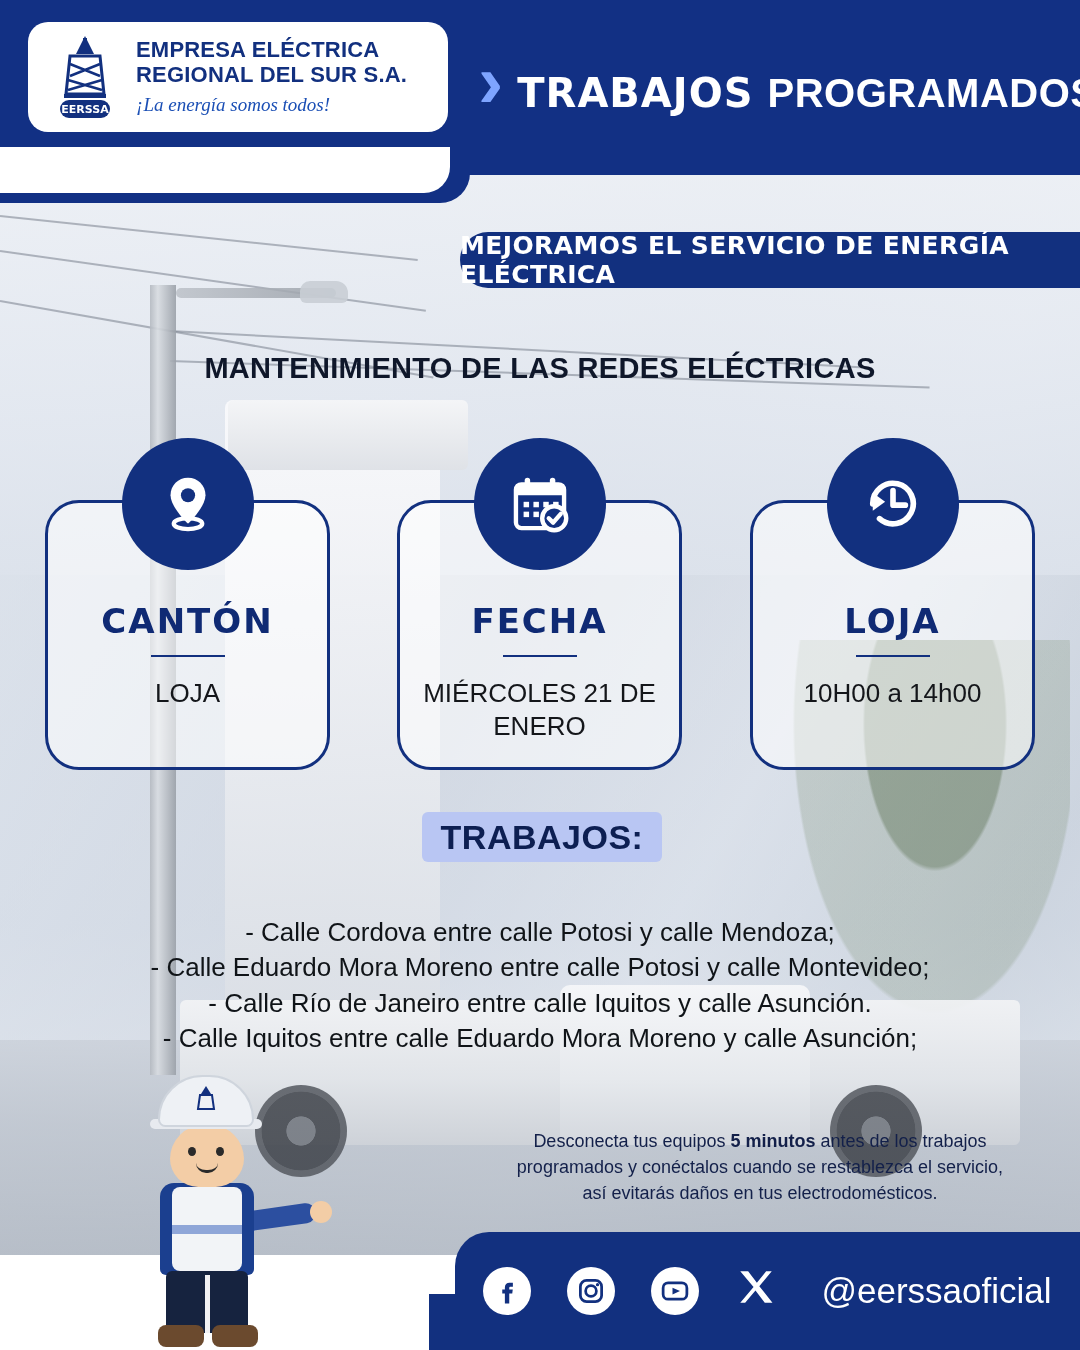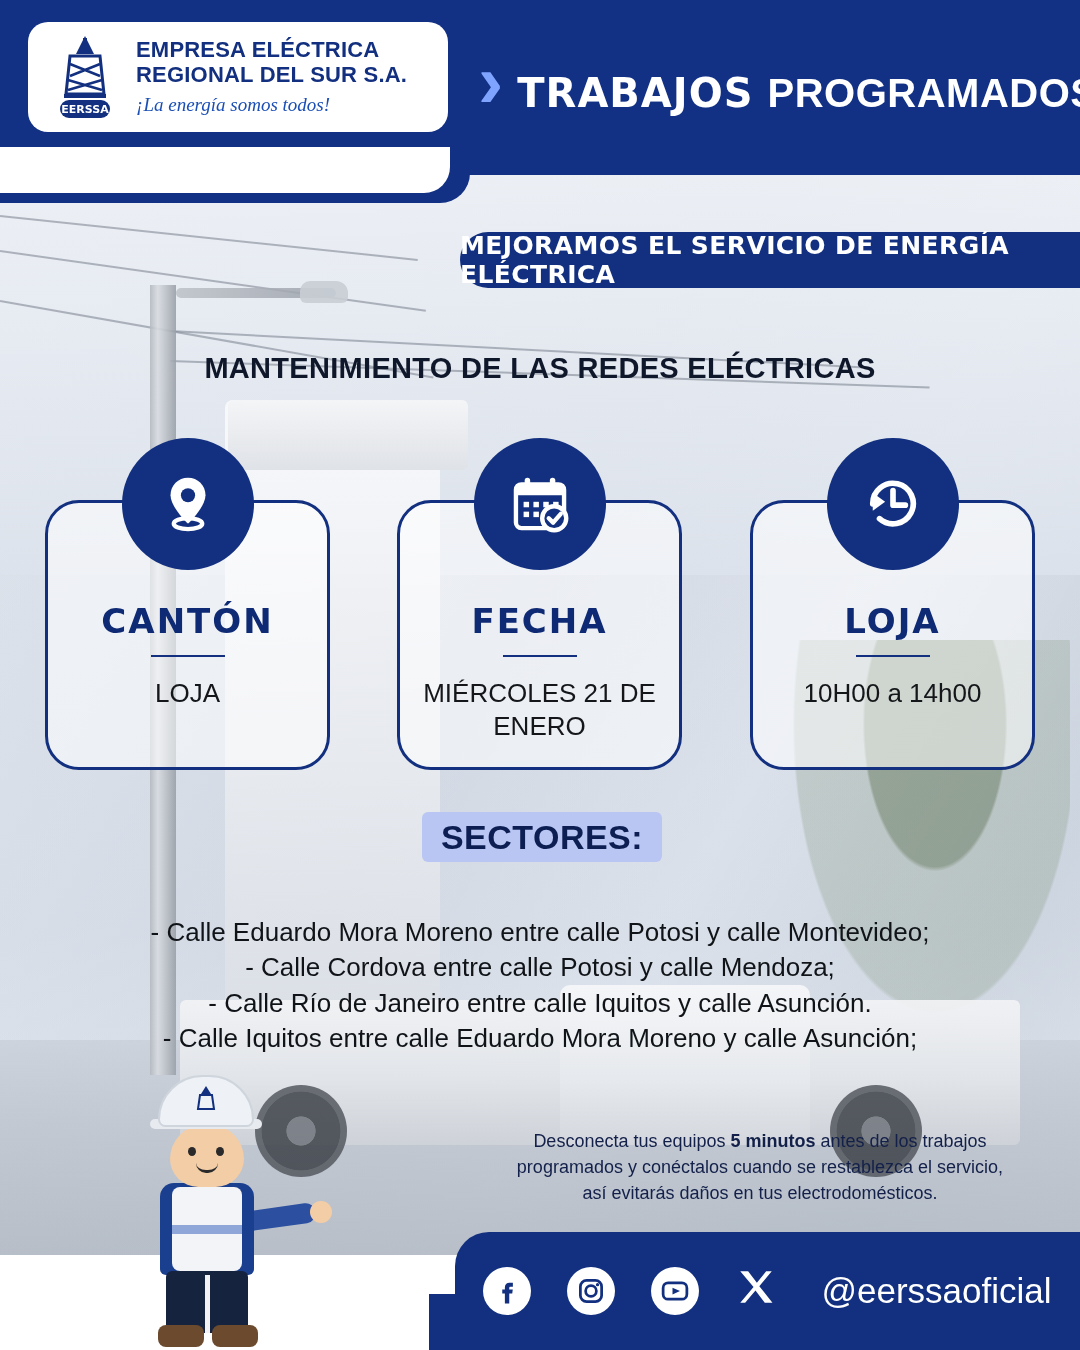--- a/index.html
+++ b/index.html
@@ -332,25 +332,25 @@
         </svg>
       </div>
       <div class="card-title">LOJA</div>
       <div class="divider"></div>
       <div class="card-value">10H00 a 14h00</div>
     </div>
 
   </div>
 
   <div class="sectors-head">
-    <span>SECTORES:</span>
+    <span>TRABAJOS:</span>
   </div>
   <div class="sector-lines">
+    <div>- Calle Cordova entre calle Potosi y calle Mendoza;</div>
     <div>- Calle Eduardo Mora Moreno entre calle Potosi y calle Montevideo;</div>
-    <div>- Calle Cordova entre calle Potosi y calle Mendoza;</div>
     <div>- Calle Río de Janeiro entre calle Iquitos y calle Asunción.</div>
     <div>- Calle Iquitos entre calle Eduardo Mora Moreno y calle Asunción;</div>
   </div>
 
   <div class="notice">
     <span>Desconecta tus equipos </span><b>5 minutos</b><span> antes de los trabajos</span><br>
     <span>programados y conéctalos cuando se restablezca el servicio,</span><br>
     <span>así evitarás daños en tus electrodomésticos.</span>
   </div>
 

